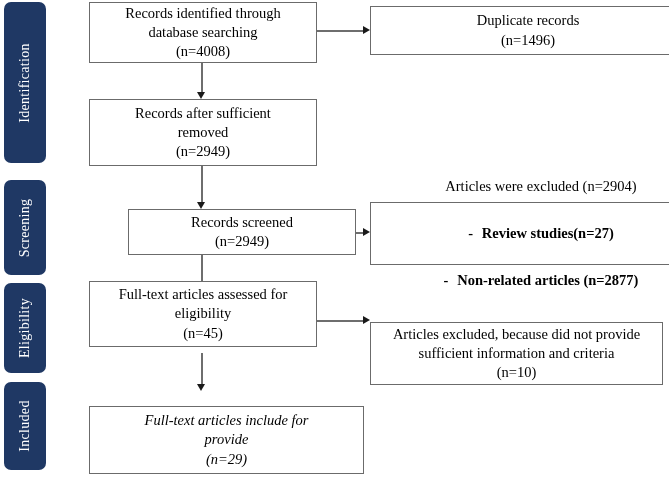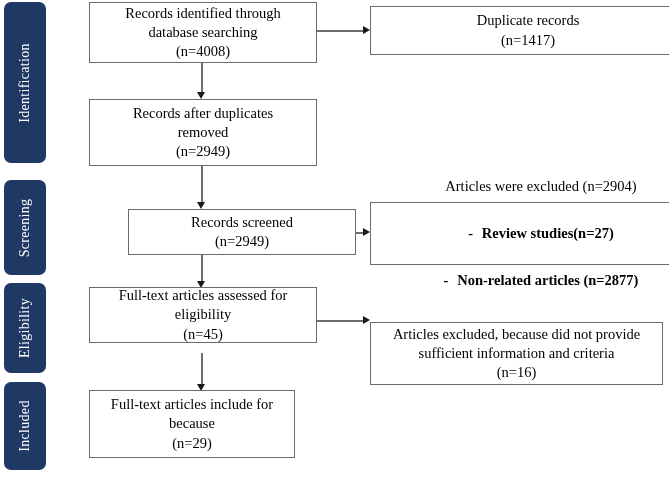--- a/index.html
+++ b/index.html
@@ -138,58 +138,58 @@
   <div class="v-line" style="left:201px; top:353px; height:32px;"></div>
   <div class="arrow-down" style="left:197px; top:384px;"></div>
 
   <div class="flow-box" style="left:89px; top:2px; width:228px; height:61px;">
     <span class="line">Records identified through</span>
     <span class="line">database searching</span>
     <span class="line">(n=4008)</span>
   </div>
 
   <div class="flow-box" style="left:89px; top:99px; width:228px; height:67px;">
-    <span class="line">Records after duplicates</span>
+    <span class="line">Records after sufficient</span>
     <span class="line">removed</span>
     <span class="line">(n=2949)</span>
   </div>
 
   <div class="flow-box" style="left:89px; top:209px; width:228px; height:46px;margin-left:39px;">
     <span class="line">Records screened</span>
     <span class="line">(n=2949)</span>
   </div>
 
-  <div class="flow-box" style="left:89px; top:287px; width:228px; height:56px;font-family:Liberation Serif, serif;">
+  <div class="flow-box" style="left:89px; top:281px; width:228px; height:66px;font-family:Liberation Serif, serif;">
     <span class="line">Full-text articles assessed for</span>
     <span class="line">eligibility</span>
     <span class="line">(n=45)</span>
   </div>
 
-  <div class="flow-box" style="left:89px; top:390px; width:206px; height:68px;">
+  <div class="flow-box" style="left:89px; top:406px; width:275px; height:68px;font-style:italic;">
     <span class="line">Full-text articles include for</span>
-    <span class="line">because</span>
+    <span class="line">provide</span>
     <span class="line">(n=29)</span>
   </div>
 
   <div class="flow-box" style="left:370px; top:6px; width:316px; height:49px;">
     <span class="line">Duplicate records</span>
-    <span class="line">(n=1417)</span>
+    <span class="line">(n=1496)</span>
   </div>
 
   <div class="flow-box align-list" style="left:370px; top:202px; width:342px; height:63px;gap:28px;">
     <span class="line">Articles were excluded (n=2904)</span>
     <span class="bullet-line">
       <span class="dash">-</span>
       <span>Review studies(n=27)</span>
     </span>
     <span class="bullet-line">
       <span class="dash">-</span>
       <span>Non-related articles (n=2877)</span>
     </span>
   </div>
 
   <div class="flow-box" style="left:370px; top:289px; width:293px; height:63px;margin-top:33px;">
     <span class="line">Articles excluded, because did not provide</span>
     <span class="line">sufficient information and criteria</span>
-    <span class="line">(n=16)</span>
+    <span class="line">(n=10)</span>
   </div>
 
 </div>
 
 </body></html>

